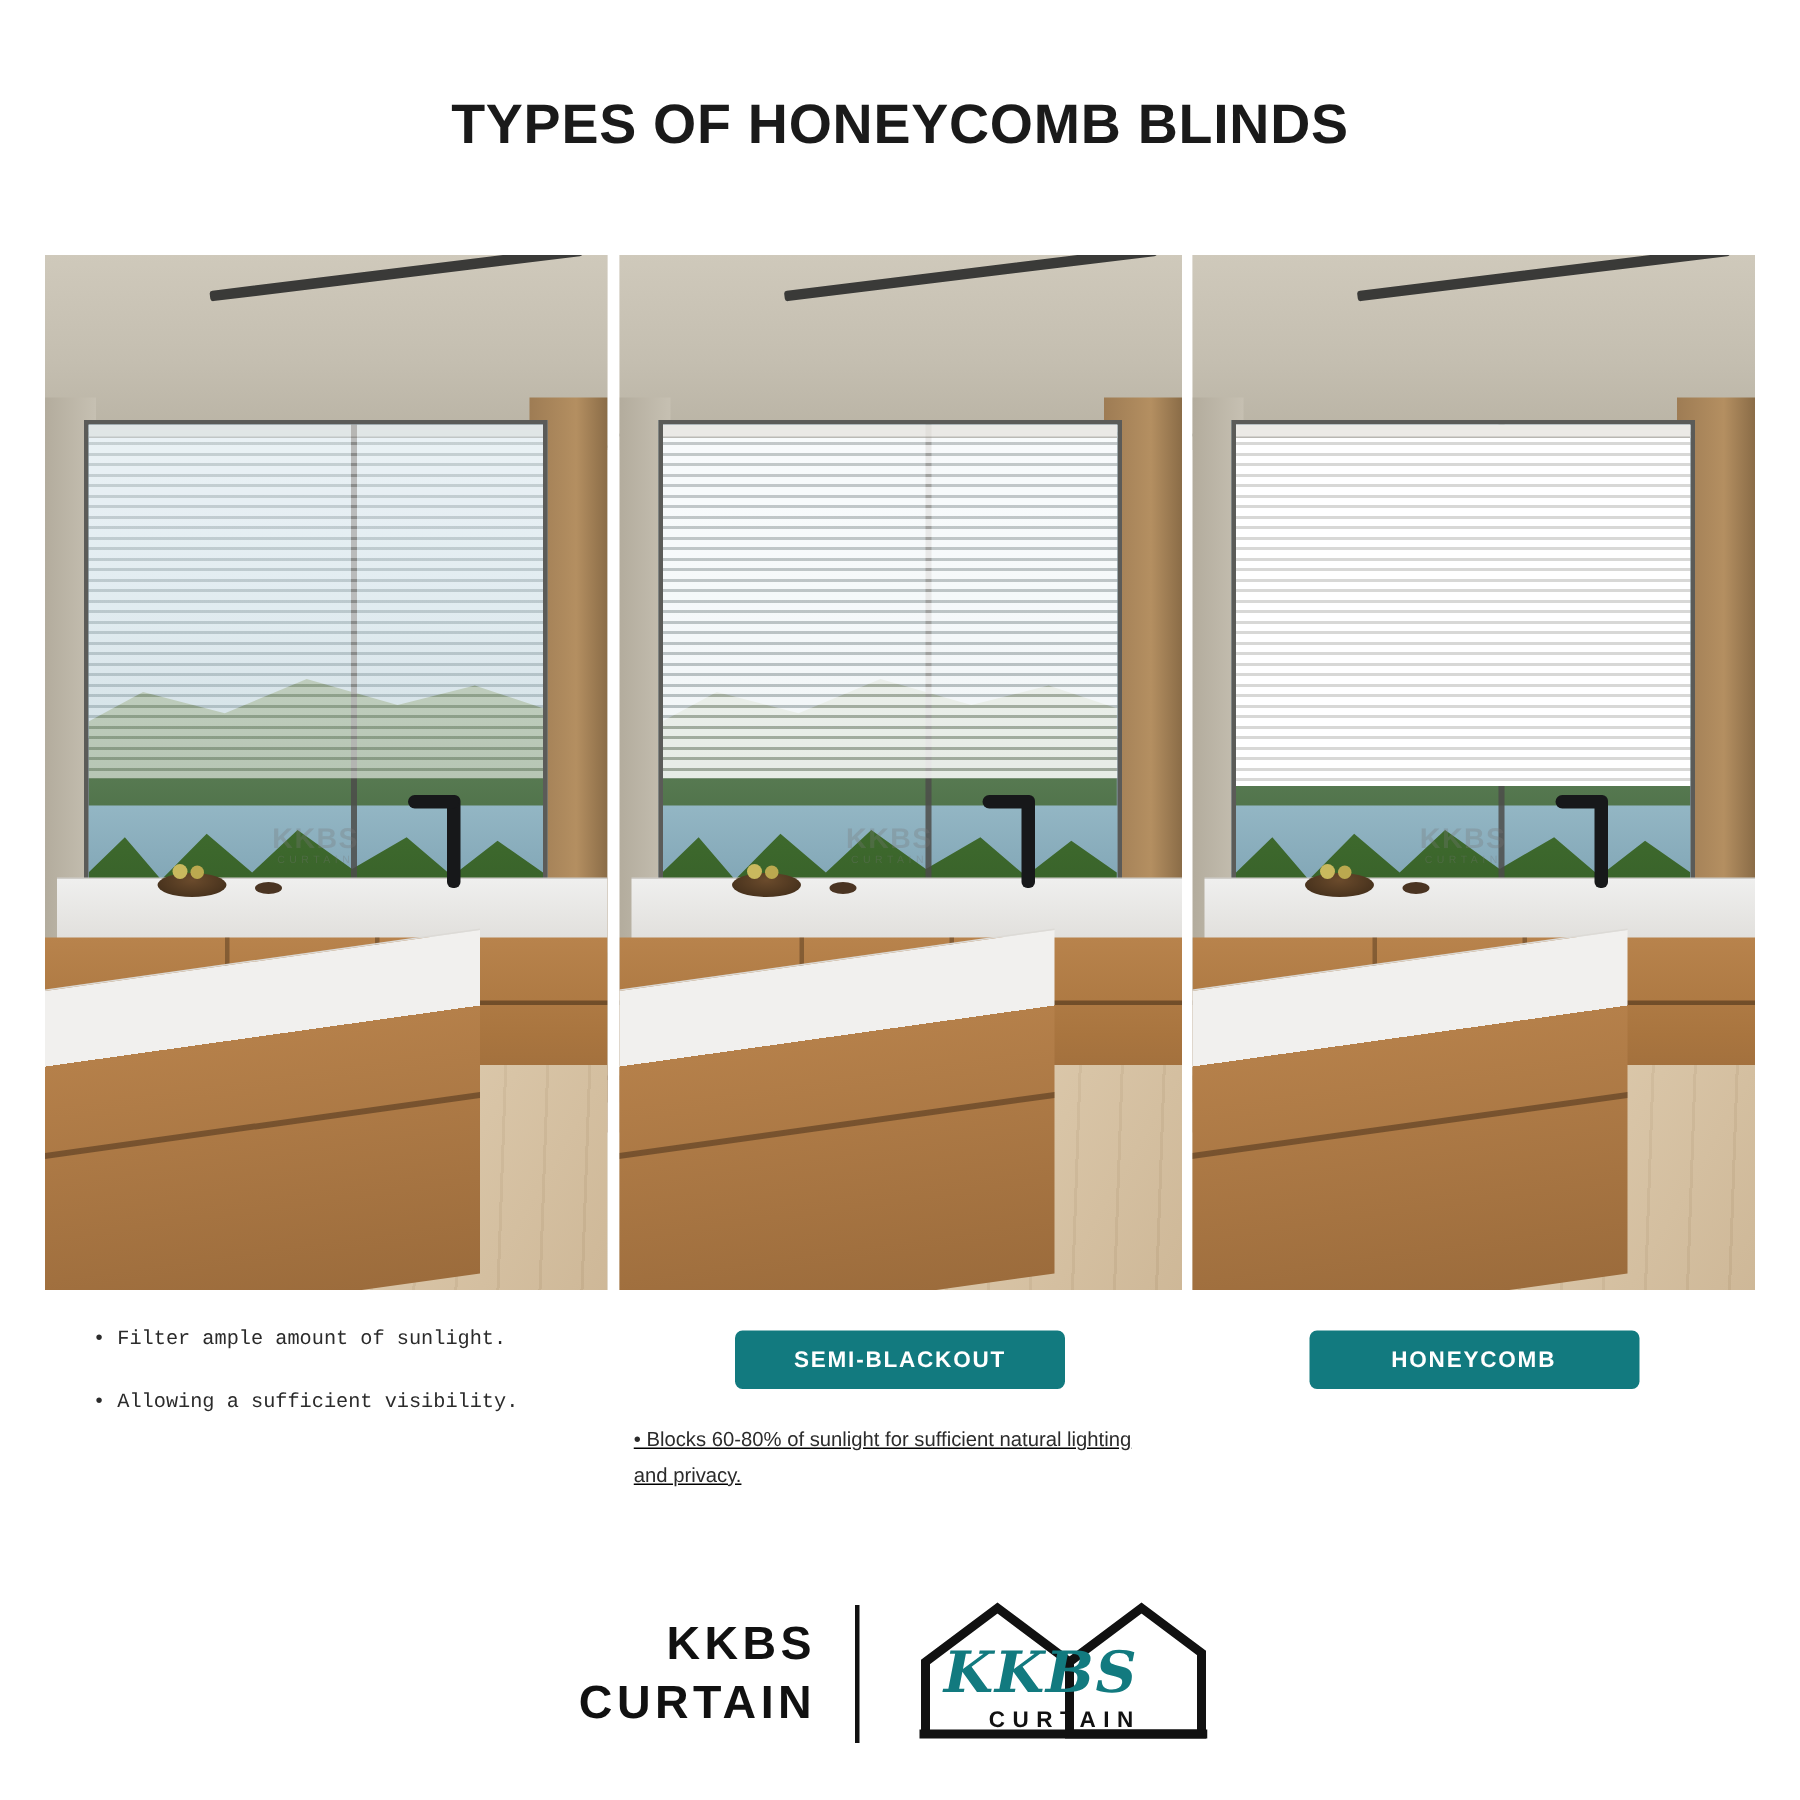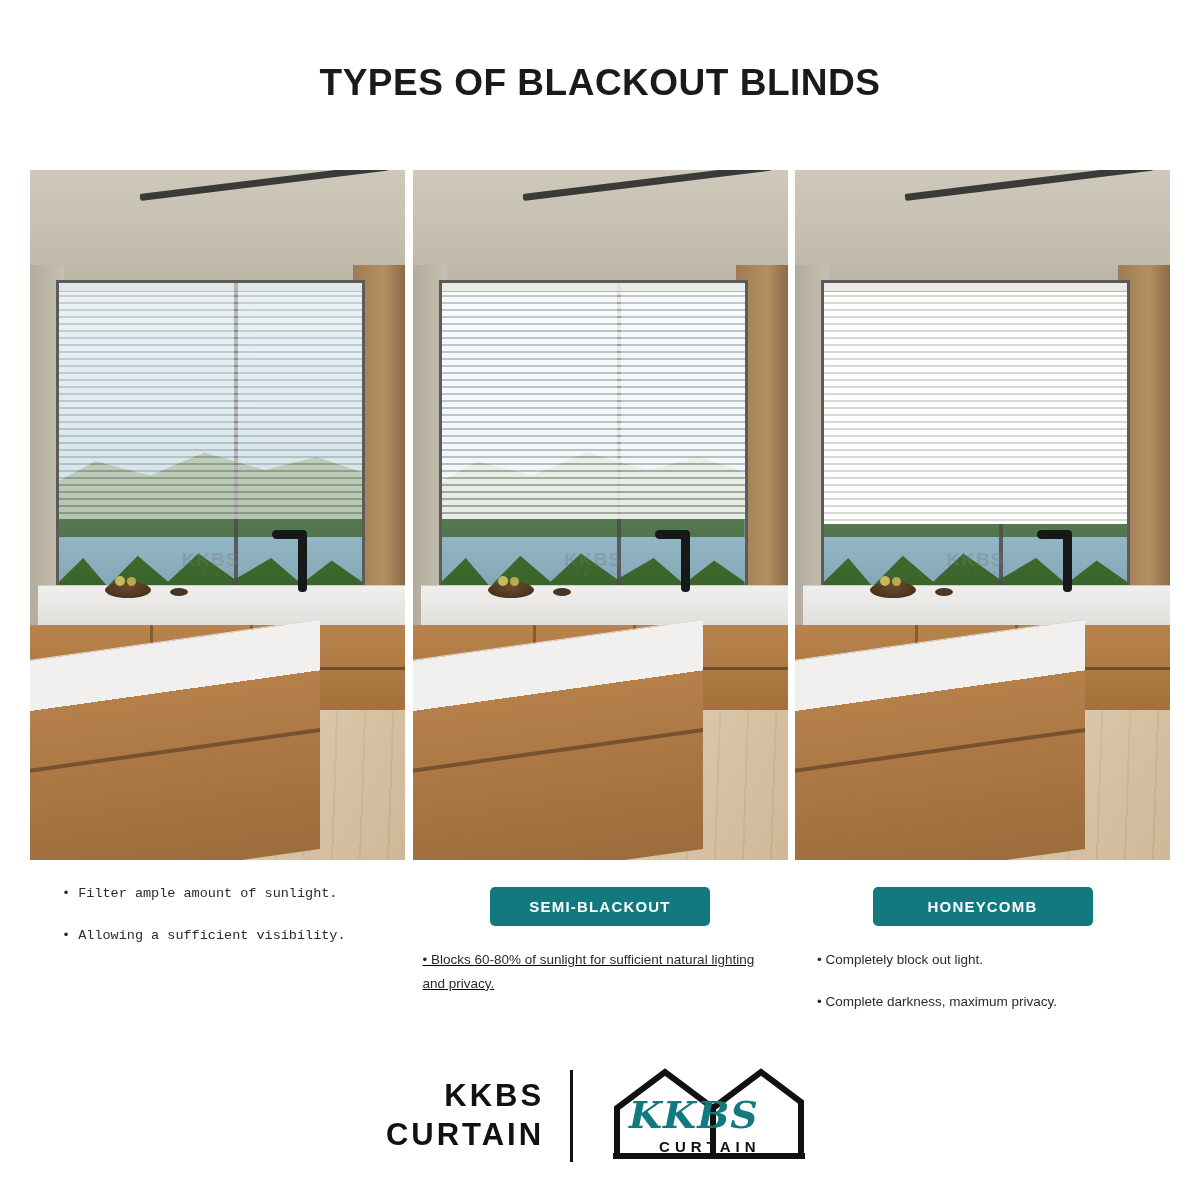--- a/index.html
+++ b/index.html
@@ -231,21 +231,21 @@
   .logo-curtain {
     position: absolute; left: 60px; top: 76px;
     font-size: 15px; font-weight: bold; letter-spacing: 5px; color: #111;
   }
 </style>
 </head>
 <body>
 
 <div class="page">
 
-  <div class="title">TYPES OF BLACKOUT BLINDS</div>
+  <div class="title">TYPES OF HONEYCOMB BLINDS</div>
 
   <div class="cards">
 
     <div class="card sheer">
       <div class="photo">
         <div class="ceiling"></div>
         <div class="ceiling-strip s1"></div>
         <div class="ceiling-strip s2"></div>
         <div class="wall-left"></div>
         <div class="wall-right"></div>
@@ -359,24 +359,20 @@
           <div class="cab-v" style="left:120px"></div>
           <div class="cab-v" style="left:220px"></div>
         </div>
         <div class="floor"></div>
         <div class="floor-shade"></div>
         <div class="island">
           <div class="island-line"></div>
         </div>
       </div>
       <div class="label">HONEYCOMB</div>
-      <div class="bullets">
-        <div class="bullet">• Completely block out light.</div>
-        <div class="bullet">• Complete darkness, maximum privacy.</div>
-      </div>
     </div>
 
   </div>
 
   <div class="footer">
     <div class="brand-text">
       <div>KKBS</div>
       <div>CURTAIN</div>
     </div>
     <div class="divider"></div>

